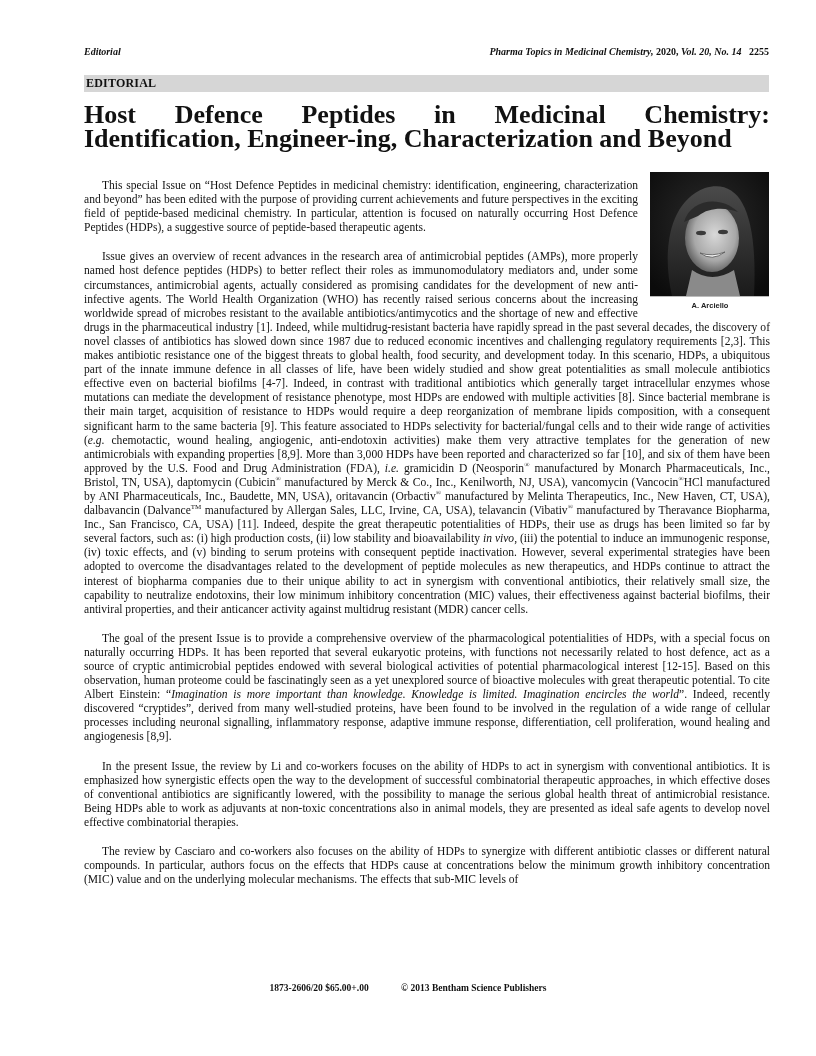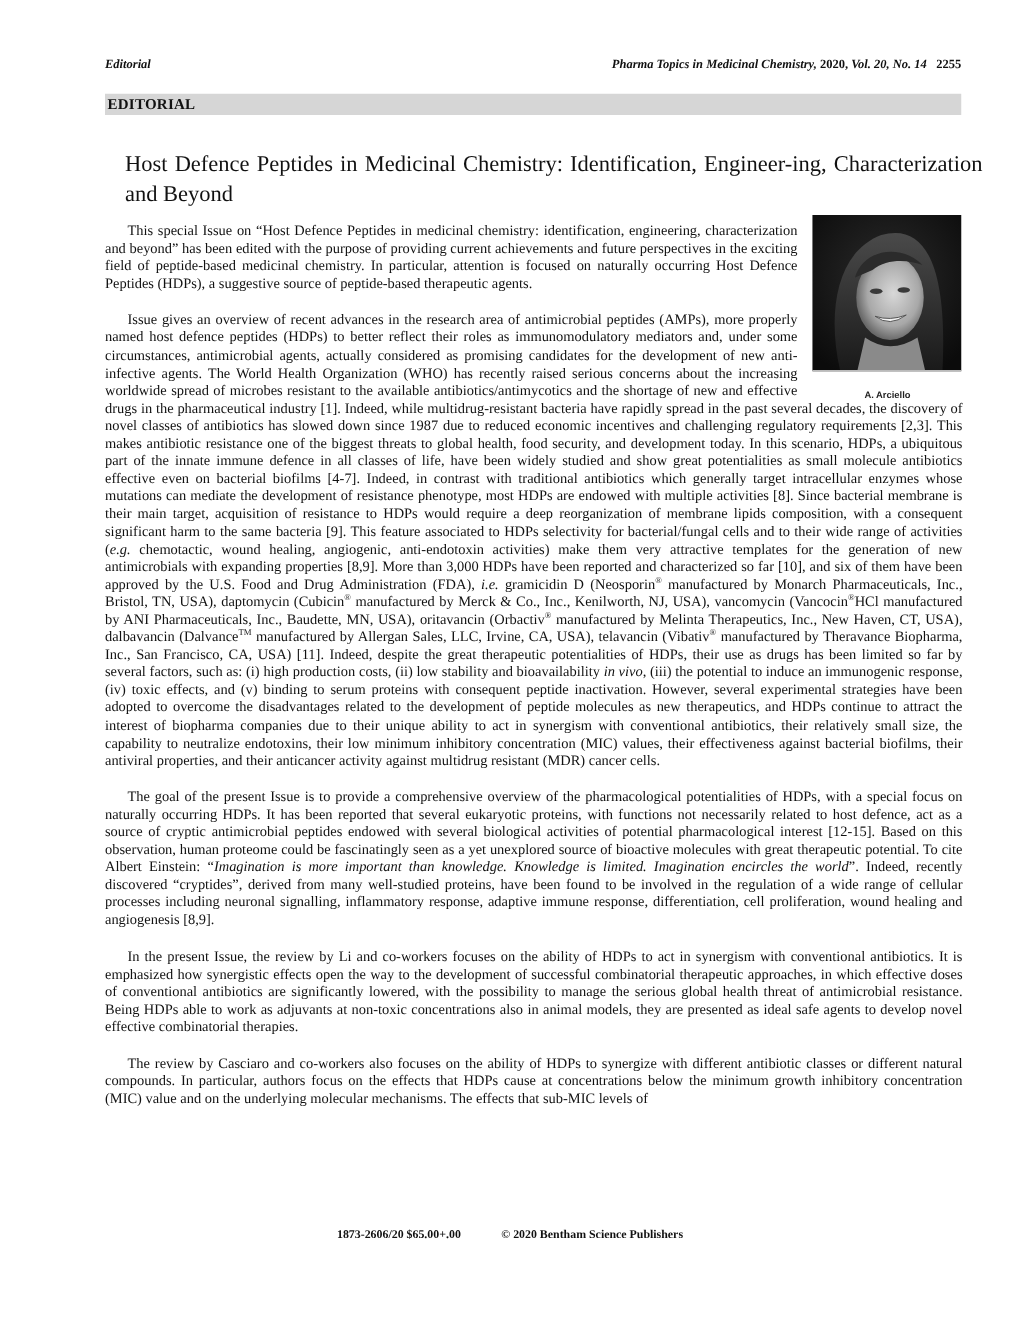--- a/index.html
+++ b/index.html
@@ -16,40 +16,40 @@
   .running-head .right { position: absolute; right: 0; top: 0; }
   .running-head .right .plain { font-style: normal; font-family: Liberation Serif, serif; }
   .section-band {
     position: absolute; top: 75px; left: 84px; width: 685px; height: 17px;
     background: #d6d6d6;
     font-size: 12px; font-weight: bold; line-height: 17px;
     padding-left: 2px; box-sizing: border-box; letter-spacing: 0.2px;
   }
   .article-title {
     position: absolute; top: 103px; left: 84px; width: 686px;
-    font-size: 18px; font-weight: normal; line-height: 24px;
-    text-align: justify; margin: 16px;
+    font-size: 26px; font-weight: bold; line-height: 24px;
+    text-align: justify; margin: 0;
   }
   .body-text {
     position: absolute; top: 163px; left: 84px; width: 686px;
     font-size: 11.55px; line-height: 14.1px; text-align: justify;
   }
   .body-text p { margin: 15px 0 6px 0; text-indent: 18px; hyphens: manual; }
   .photo-float {
     float: right; width: 120px; height: 146px; margin: 9px 0 0 12px;
     shape-outside: margin-box;
   }
   .photo {
     width: 119px; height: 124px; background: #111;
     position: relative; overflow: hidden;
     border-bottom: 1px solid #bbb;
   }
   .photo svg { display: block; }
   .photo-caption {
-    text-align: center; font-size: 7.5px; font-weight: bold; margin-top: 12px;
+    text-align: center; font-size: 7.5px; font-weight: bold; margin-top: 2px;
     font-family: "Liberation Sans", "DejaVu Sans", sans-serif; color: #222;
   }
   sup { font-size: 7px; line-height: 0; }
   .footer {
     position: absolute; top: 983px; left: 0; width: 816px; text-align: center;
     font-size: 9.5px; font-weight: bold;
   }
   .footer span + span { margin-left: 30px; }
 </style>
 </head>
@@ -104,14 +104,14 @@
       <p><span>This special Issue on “Host Defence Peptides in medicinal chemistry: identification, engineering, characterization and beyond” has been edited with the purpose of providing current achievements and future perspectives in the exciting field of peptide-based medicinal chemistry. In particular, attention is focused on naturally occurring Host Defence Peptides (HDPs), a suggestive source of peptide-based therapeutic agents.</span></p>
       <p><span>Issue gives an overview of recent advances in the research area of antimicrobial peptides (AMPs), more properly named host defence peptides (HDPs) to better reflect their roles as immunomodulatory mediators and, under some circumstances, antimicrobial agents, actually considered as promising can­didates for the development of new anti-infective agents. The World Health Organization (WHO) has recently raised serious concerns about the increasing worldwide spread of microbes resistant to the available antibiotics/antimycotics and the shortage of new and effective drugs in the pharmaceutical industry [1]. Indeed, while multidrug-resistant bacteria have rapidly spread in the past several decades, the discovery of novel classes of antibiotics has slowed down since 1987 due to reduced economic incentives and challenging regulatory requirements [2,3]. This makes antibi­otic resistance one of the biggest threats to global health, food security, and development today. In this scenario, HDPs, a ubiq­uitous part of the innate immune defence in all classes of life, have been widely studied and show great potentialities as small molecule antibiotics effective even on bacterial biofilms [4-7]. Indeed, in contrast with traditional antibiotics which generally target intracellular enzymes whose mutations can mediate the development of resistance phenotype, most HDPs are endowed with multiple activities [8]. Since bacterial membrane is their main target, acquisition of resistance to HDPs would require a deep reorganization of membrane lipids composition, with a consequent significant harm to the same bacteria [9]. This feature associated to HDPs selectivity for bacterial/fungal cells and to their wide range of activities (</span><i>e.g.</i><span> chemotactic, wound healing, angiogenic, anti-endotoxin activities) make them very attractive templates for the generation of new antimicrobials with ex­panding properties [8,9]. More than 3,000 HDPs have been reported and characterized so far [10], and six of them have been approved by the U.S. Food and Drug Administration (FDA), </span><i>i.e.</i><span> gramicidin D (Neosporin</span><sup>®</sup><span> manufactured by Monarch Pharma­ceuticals, Inc., Bristol, TN, USA), daptomycin (Cubicin</span><sup>®</sup><span> manufactured by Merck &amp; Co., Inc., Kenilworth, NJ, USA), vanco­mycin (Vancocin</span><sup>®</sup><span>HCl manufactured by ANI Pharmaceuticals, Inc., Baudette, MN, USA), oritavancin (Orbactiv</span><sup>®</sup><span> manufactured by Melinta Therapeutics, Inc., New Haven, CT, USA), dalbavancin (Dalvance</span><sup>TM</sup><span> manufactured by Allergan Sales, LLC, Irvine, CA, USA), telavancin (Vibativ</span><sup>®</sup><span> manufactured by Theravance Biopharma, Inc., San Francisco, CA, USA) [11]. Indeed, despite the great therapeutic potentialities of HDPs, their use as drugs has been limited so far by several factors, such as: (i) high pro­duction costs, (ii) low stability and bioavailability </span><i>in vivo</i><span>, (iii) the potential to induce an immunogenic response, (iv) toxic ef­fects, and (v) binding to serum proteins with consequent peptide inactivation. However, several experimental strategies have been adopted to overcome the disadvantages related to the development of peptide molecules as new therapeutics, and HDPs continue to attract the interest of biopharma companies due to their unique ability to act in synergism with conventional antibi­otics, their relatively small size, the capability to neutralize endotoxins, their low minimum inhibitory concentration (MIC) val­ues, their effectiveness against bacterial biofilms, their antiviral properties, and their anticancer activity against multidrug resis­tant (MDR) cancer cells.</span></p>
       <p><span>The goal of the present Issue is to provide a comprehensive overview of the pharmacological potentialities of HDPs, with a special focus on naturally occurring HDPs. It has been reported that several eukaryotic proteins, with functions not necessarily related to host defence, act as a source of cryptic antimicrobial peptides endowed with several biological activities of potential pharmacological interest [12-15]. Based on this observation, human proteome could be fascinatingly seen as a yet unexplored source of bioactive molecules with great therapeutic potential. To cite Albert Einstein: “</span><i>Imagination is more important than knowledge. Knowledge is limited. Imagination encircles the world</i><span>”. Indeed, recently discovered “cryptides”, derived from many well-studied proteins, have been found to be involved in the regulation of a wide range of cellular processes including neuronal signalling, inflammatory response, adaptive immune response, differentiation, cell proliferation, wound healing and angiogenesis [8,9].</span></p>
       <p><span>In the present Issue, the review by Li and co-workers focuses on the ability of HDPs to act in synergism with conventional antibiotics. It is emphasized how synergistic effects open the way to the development of successful combinatorial therapeutic approaches, in which effective doses of conventional antibiotics are significantly lowered, with the possibility to manage the serious global health threat of antimicrobial resistance. Being HDPs able to work as adjuvants at non-toxic concentrations also in animal models, they are presented as ideal safe agents to develop novel effective combinatorial therapies.</span></p>
       <p><span>The review by Casciaro and co-workers also focuses on the ability of HDPs to synergize with different antibiotic classes or different natural compounds. In particular, authors focus on the effects that HDPs cause at concentrations below the minimum growth inhibitory concentration (MIC) value and on the underlying molecular mechanisms. The effects that sub-MIC levels of</span></p>
     </div>
 </div>
 
 <div class="footer">
   <span>1873-2606/20 $65.00+.00</span>
-  <span>© 2020 Bentham Science Publishers</span>
+  <span>© 2013 Bentham Science Publishers</span>
 </div>
 
 </body></html>

